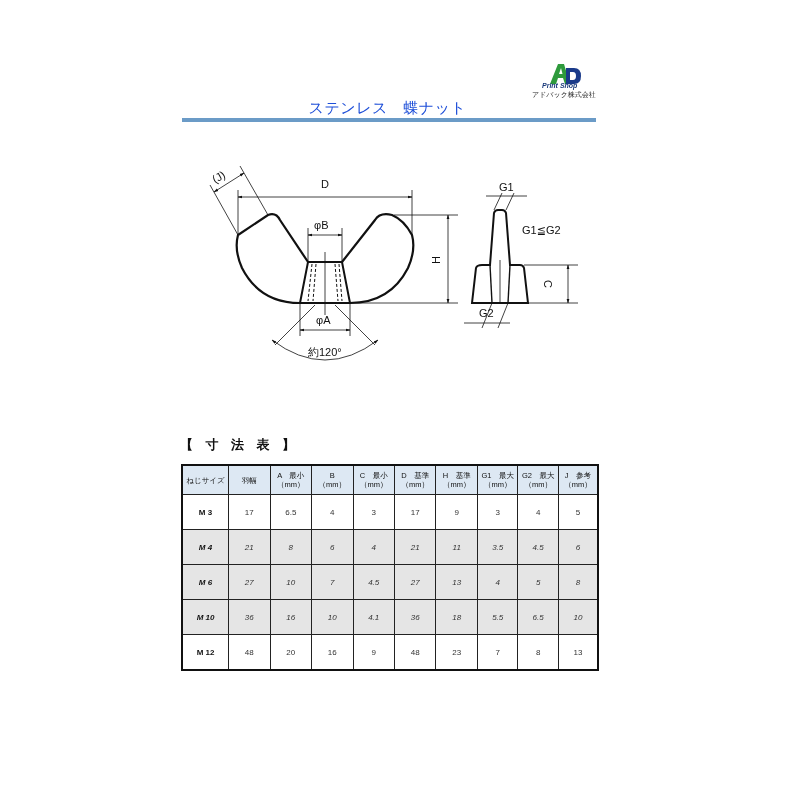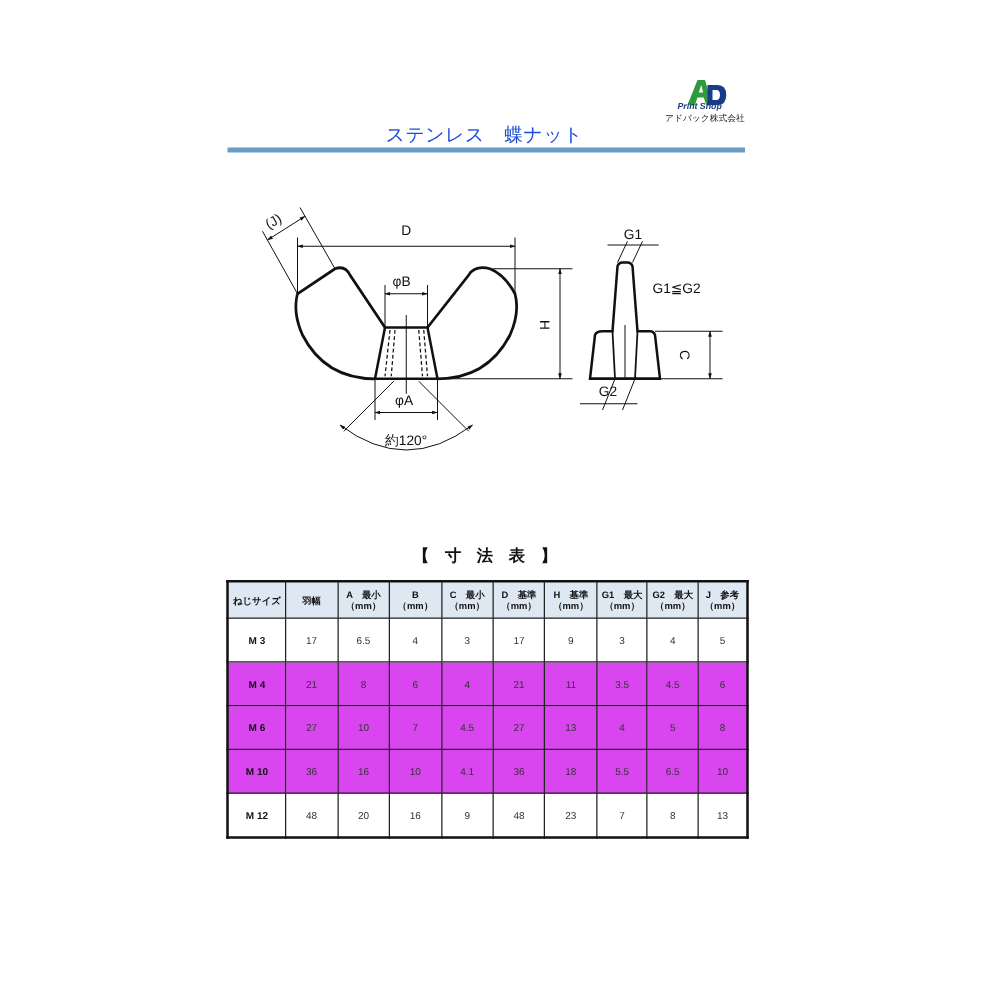--- a/index.html
+++ b/index.html
@@ -4,27 +4,27 @@
 <style>
   html, body { margin:0; padding:0; background:#ffffff; }
   body { width:800px; height:800px; position:relative; overflow:hidden; font-family:"DejaVu Sans", sans-serif; color:#111; }
   .logo { position:absolute; left:528px; top:62px; width:70px; height:40px; }
   .logo .mark { position:absolute; left:20px; top:0; width:34px; height:22px; }
   .logo .print-shop { position:absolute; left:14px; top:20px; font-size:7px; font-weight:bold; font-style:italic; color:#1a3a7a; font-family:"Liberation Sans", sans-serif; white-space:nowrap; }
   .logo .company { position:absolute; left:4px; top:28px; font-size:7px; color:#222; white-space:nowrap; font-family:"DejaVu Sans", sans-serif; }
   .title { position:absolute; left:180px; top:99px; width:415px; text-align:center; font-size:15px; color:#1d4ed8; letter-spacing:0.5px; }
   .title-rule { position:absolute; left:182px; top:118px; width:414px; height:4px; background:#6b9bc7; }
   .drawing { position:absolute; left:180px; top:140px; width:420px; height:240px; }
-  .table-title { position:absolute; left:180px; top:436px; width:420px; text-align:center; font-size:13px; font-weight:bold; letter-spacing:4px; }
+  .table-title { position:absolute; left:180px; top:436px; width:420px; text-align:left; font-size:13px; font-weight:bold; letter-spacing:4px; }
   table.dims { position:absolute; left:181px; top:464px; width:418px; border-collapse:collapse; border:2px solid #111; table-layout:fixed; }
   table.dims th, table.dims td { border:1.5px solid #222; text-align:center; font-family:"Liberation Sans", sans-serif; }
-  table.dims th { background:#dde8f3; height:28px; font-size:7.5px; font-weight:bold; line-height:9px; padding:0; }
+  table.dims th { background:#dde8f3; height:28px; font-size:7.5px; font-weight:normal; line-height:9px; padding:0; }
   table.dims td { height:34px; font-size:8px; color:#333; padding:0; }
   table.dims td.size { font-weight:bold; font-size:8px; color:#111;margin-left:26px; }
-  table.dims tr.alt td { background:#d946ef; }
+  table.dims tr.alt td { background:#e5e5e5;font-style:italic; }
 </style>
 </head>
 <body>
 
 <div class="logo">
   <svg class="mark" viewBox="0 0 34 22">
     <polygon points="2,22 10,2 16,2 22,22 17,22 15,16 10,16 8,22" fill="#2e9a3c"></polygon>
     <polygon points="11,12 13,6 14.5,12" fill="#ffffff"></polygon>
     <path d="M18,6 L26,6 Q33,6 33,14 Q33,22 26,22 L18,22 Z M22,10 L22,18 L25,18 Q28,18 28,14 Q28,10 25,10 Z" fill="#1a3a8a"></path>
   </svg>

